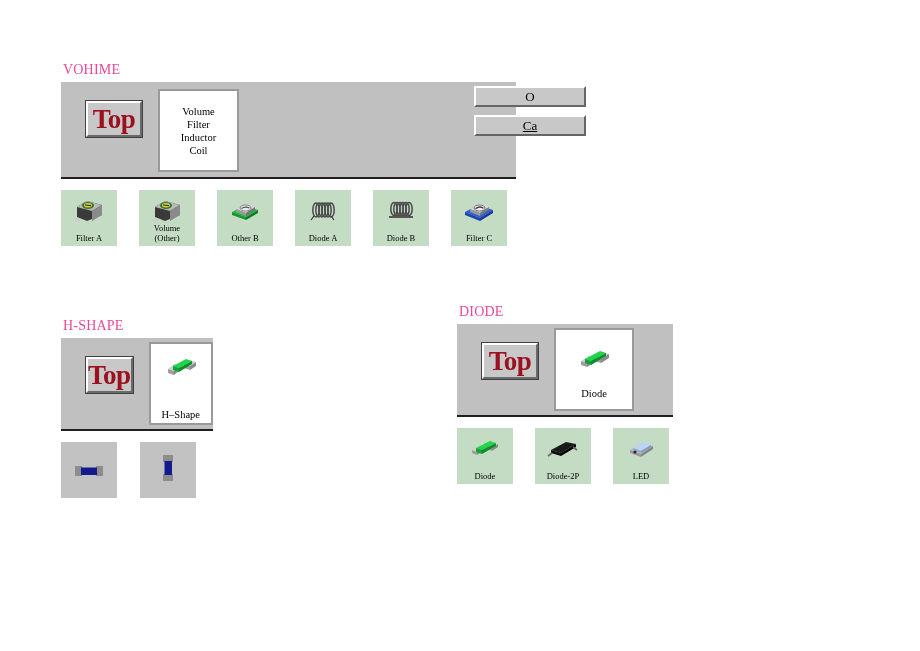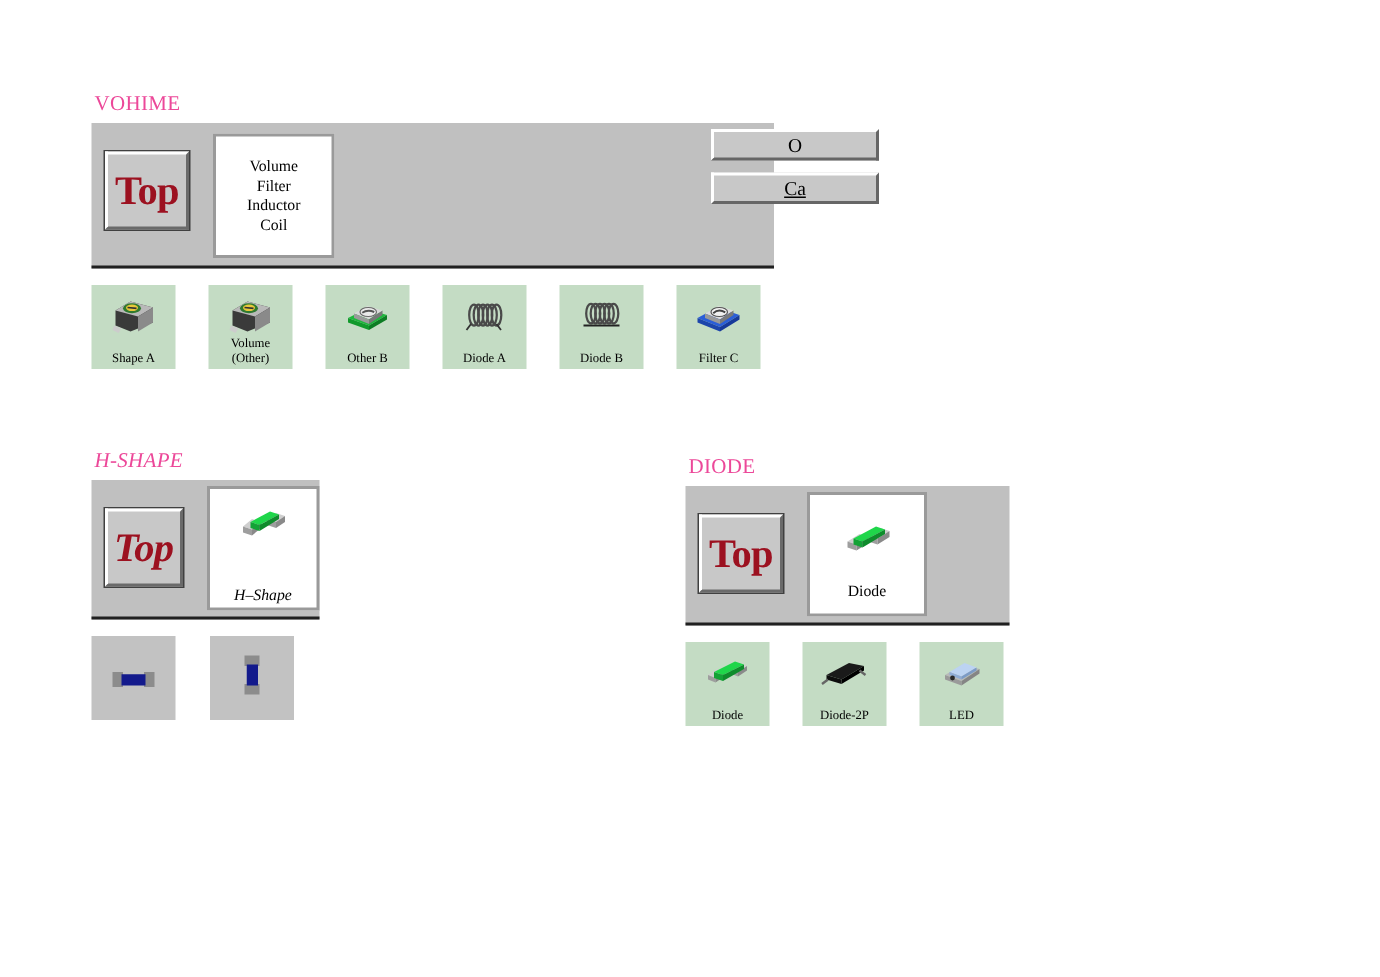--- a/index.html
+++ b/index.html
@@ -34,22 +34,22 @@
     position: relative;
     box-sizing: border-box;
     padding: 6px 0 6px 0;
     display: flex;
     align-items: flex-start;
   }
 
   
   .top-button {
     width: 56px;
-    height: 52px;
-    margin-left: 9px;
+    height: 36px;
+    margin-left: 25px;
     margin-top: 13px;
     background: #c8c8c8;
     border-top: 2px solid #ffffff;
     border-left: 2px solid #ffffff;
     border-right: 2px solid #6a6a6a;
     border-bottom: 2px solid #6a6a6a;
     box-shadow: 0 0 0 1px #404040;
     box-sizing: border-box;
     display: flex;
     align-items: center;
@@ -187,21 +187,21 @@
         <svg width="32" height="26" viewBox="0 0 32 26">
           <polygon points="4,9 14,3 29,7 29,17 14,23 4,19" fill="#3a3a3a"></polygon>
           <polygon points="4,9 14,3 29,7 19,13" fill="#b9b9b9"></polygon>
           <polygon points="19,13 29,7 29,17 19,23" fill="#8a8a8a"></polygon>
           <ellipse cx="15" cy="7.5" rx="6" ry="3.4" fill="#2f7a2f"></ellipse>
           <ellipse cx="15" cy="7.2" rx="4" ry="2.2" fill="#e8c83a"></ellipse>
           <path d="M12 7 L18 7.6" stroke="#333" stroke-width="1.1"></path>
           <polygon points="3,19 8,21 6,24 2,22" fill="#cccccc"></polygon>
         </svg>
       </div>
-      <div class="tile-label">Shape A</div>
+      <div class="tile-label">Filter A</div>
     </div>
 
     <div class="tile-gap"></div>
 
     <div class="tile">
       <div class="tile-art">
         <svg width="32" height="26" viewBox="0 0 32 26">
           <polygon points="4,9 14,3 29,7 29,17 14,23 4,19" fill="#3a3a3a"></polygon>
           <polygon points="4,9 14,3 29,7 19,13" fill="#b9b9b9"></polygon>
           <polygon points="19,13 29,7 29,17 19,23" fill="#8a8a8a"></polygon>
@@ -285,21 +285,21 @@
           <ellipse cx="16.5" cy="10" rx="5.5" ry="3" fill="#f0f0f0" stroke="#555" stroke-width="0.8"></ellipse>
           <path d="M12.5 10.8 Q16 7.6 20.5 10.2" stroke="#444" stroke-width="1.3" fill="none"></path>
         </svg>
       </div>
       <div class="tile-label">Filter C</div>
     </div>
 
   </div>
 </div>
 
-<div class="section" style="left:61px; top:300px; width:230px;font-style:italic;">
+<div class="section" style="left:61px; top:318px; width:230px;">
 
   <div class="section-title">H-SHAPE</div>
 
   <div class="panel" style="width:152px; height:93px;">
 
     <div class="top-button">
       <span>Top</span>
     </div>
 
     <div class="card" style="width:82px; height:83px; margin-left:16px; margin-top:-2px;gap:14px;">

